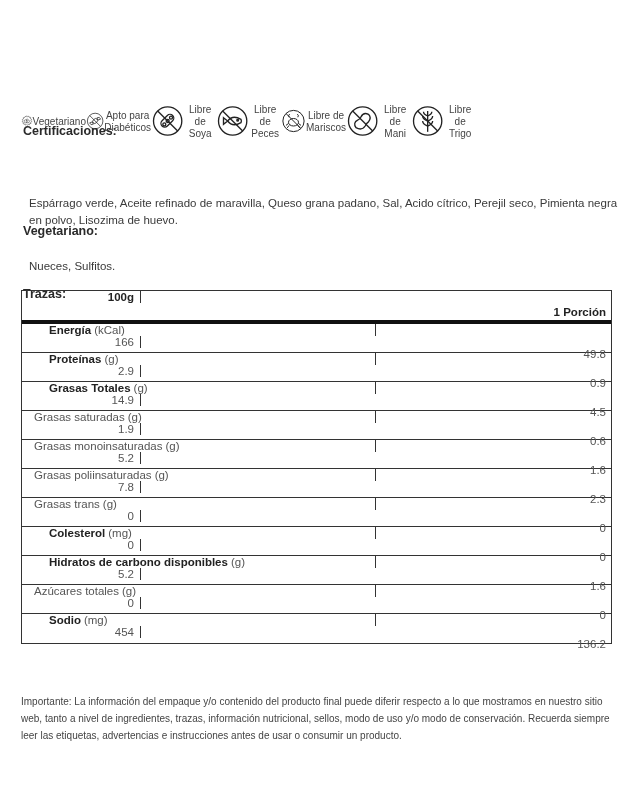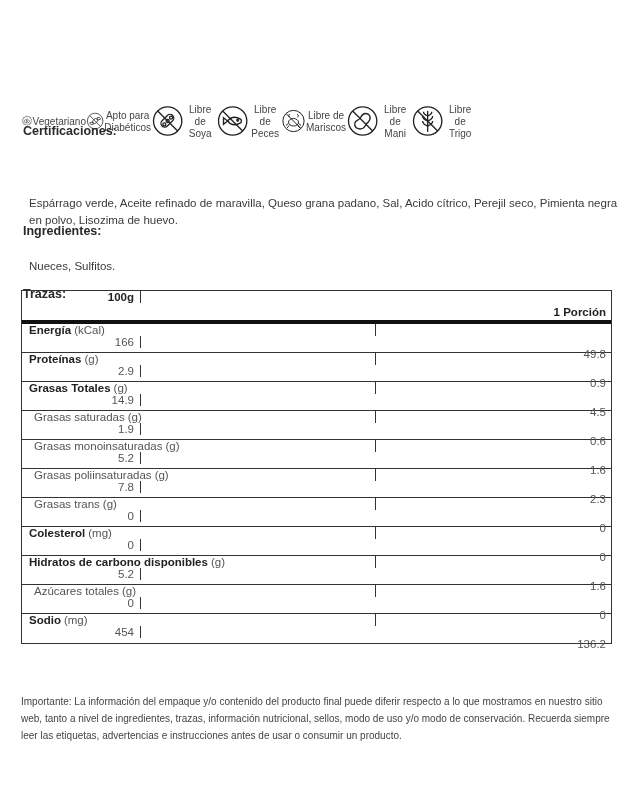--- a/index.html
+++ b/index.html
@@ -15,21 +15,21 @@
   .table-head b { color: #222; }
   .row { display: flex; height: 29px; border-bottom: 1px solid #333; box-sizing: border-box; font-size: 11.5px; flex-direction: column; }
   .row:last-child { border-bottom: none; }
   .row.header-row { height: 29px; border-bottom: 4px solid #111; height: 33px; }
   .cell { display: flex; align-items: center; box-sizing: border-box; }
   .c1 { width: 354px; padding-left: 7px; border-right: 1px solid #333; }
   .c2 { width: 119px; justify-content: flex-end; padding-right: 6px; border-right: 1px solid #333; color: #555; }
   .c3 { flex: 1; justify-content: flex-end; padding-right: 5px; color: #555; }
   .header-row .c2, .header-row .c3 { font-weight: bold; color: #222; }
   .nut-name { color: #222; }
-  .nut-name.bold { font-weight: bold; }
+  .nut-name.bold { font-weight: bold; margin-left: 20px; }
   .nut-unit { color: #555; margin-left: 3px; }
   .sub .c1 { padding-left: 12px; }
   .sub .nut-name { font-weight: normal; color: #555; text-align: center; }
   .disclaimer { position: absolute; left: 21px; top: 693px; width: 595px; font-size: 10px; line-height: 17px; color: #444; }
 </style>
 </head>
 <body>
 
 <div class="section-title" style="top:80px;">Certificaciones:</div>
 
@@ -102,21 +102,21 @@
       <circle cx="20" cy="20" r="17"></circle>
         <line x1="8" y1="8" x2="32" y2="32"></line>
       <line x1="20" y1="8" x2="20" y2="33"></line>
       <path d="M20 14 Q15 12 15 9 M20 14 Q25 12 25 9 M20 20 Q14 18 14 14 M20 20 Q26 18 26 14 M20 26 Q14 24 14 20 M20 26 Q26 24 26 20"></path>
     </svg>
     <div class="cert-label">Libre de
 Trigo</div>
   </div>
 </div>
 
-<div class="section-title" style="top:180px;">Ingredientes:</div>
+<div class="section-title" style="top:180px;">Vegetariano:</div>
 <div class="para" style="top:195px; width:600px;">Espárrago verde, Aceite refinado de maravilla, Queso grana padano, Sal, Acido cítrico, Perejil seco, Pimienta negra en polvo, Lisozima de huevo.</div>
 
 <div class="section-title" style="top:243px;">Trazas:</div>
 <div class="para" style="top:258px;">Nueces, Sulfitos.</div>
 
 <div class="table">
   <div class="row header-row">
     <div class="cell c1"></div>
     <div class="cell c2">100g</div>
     <div class="cell c3">1 Porción</div>

